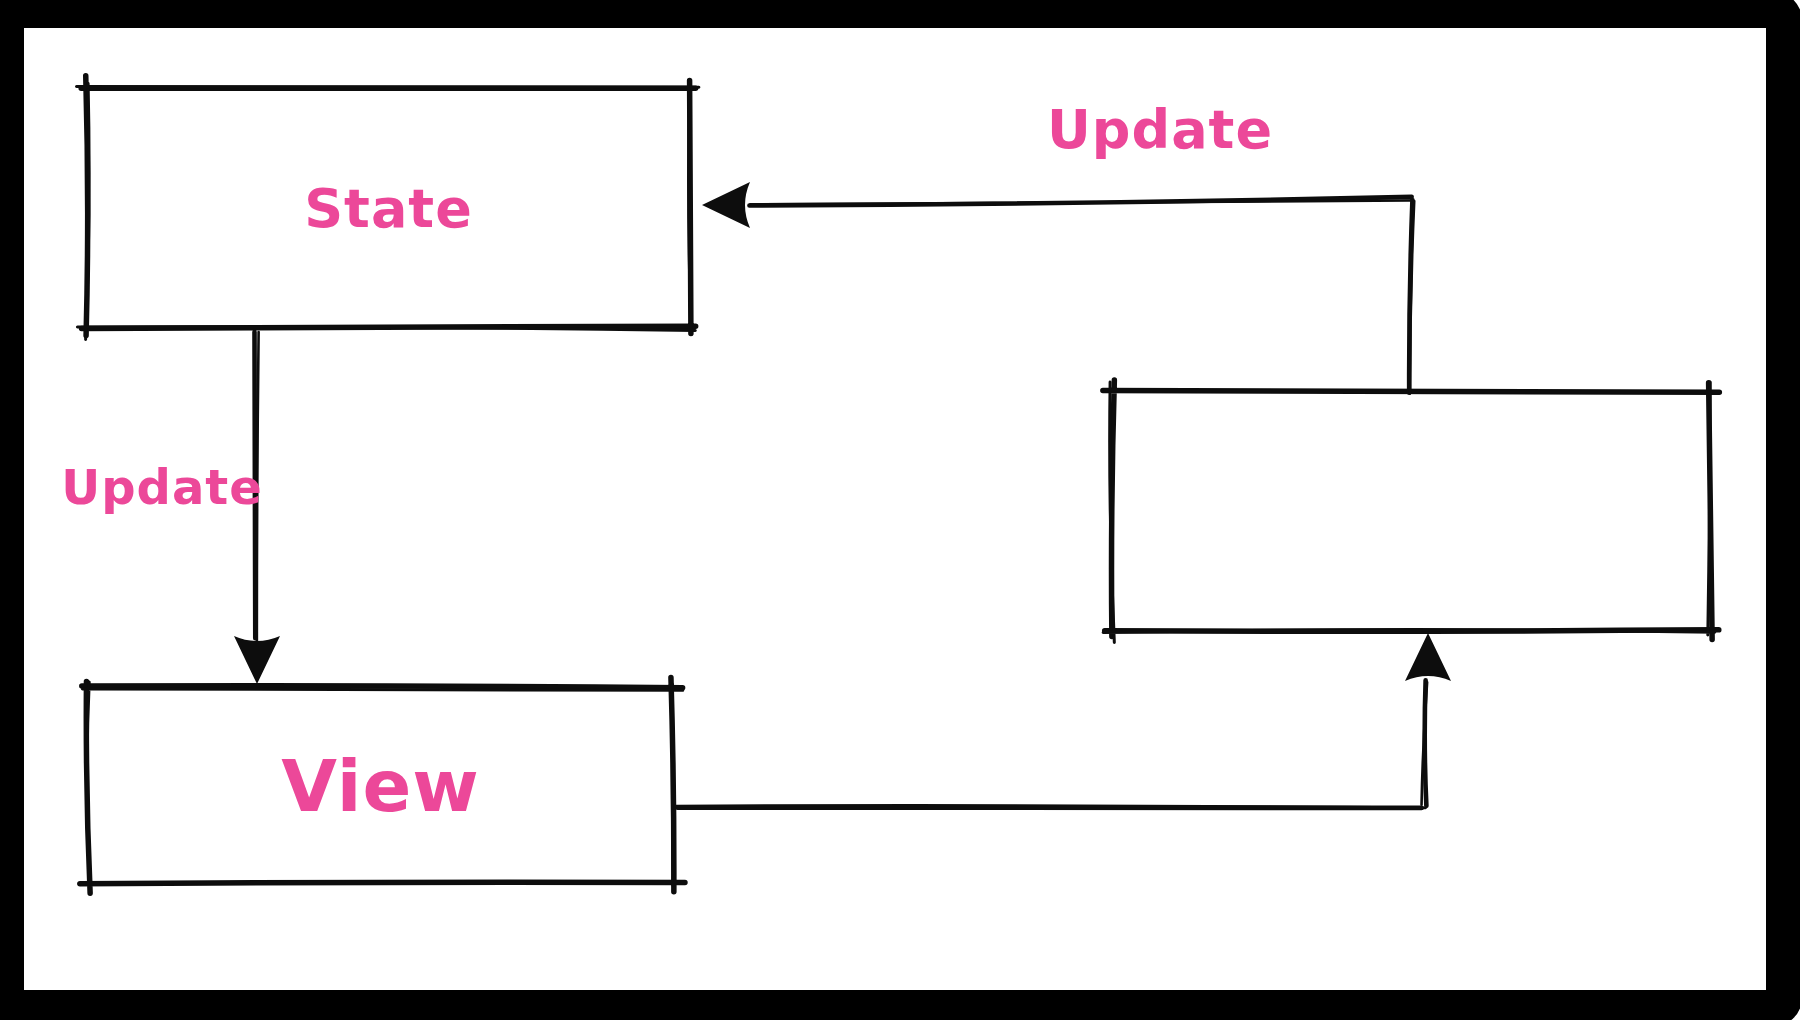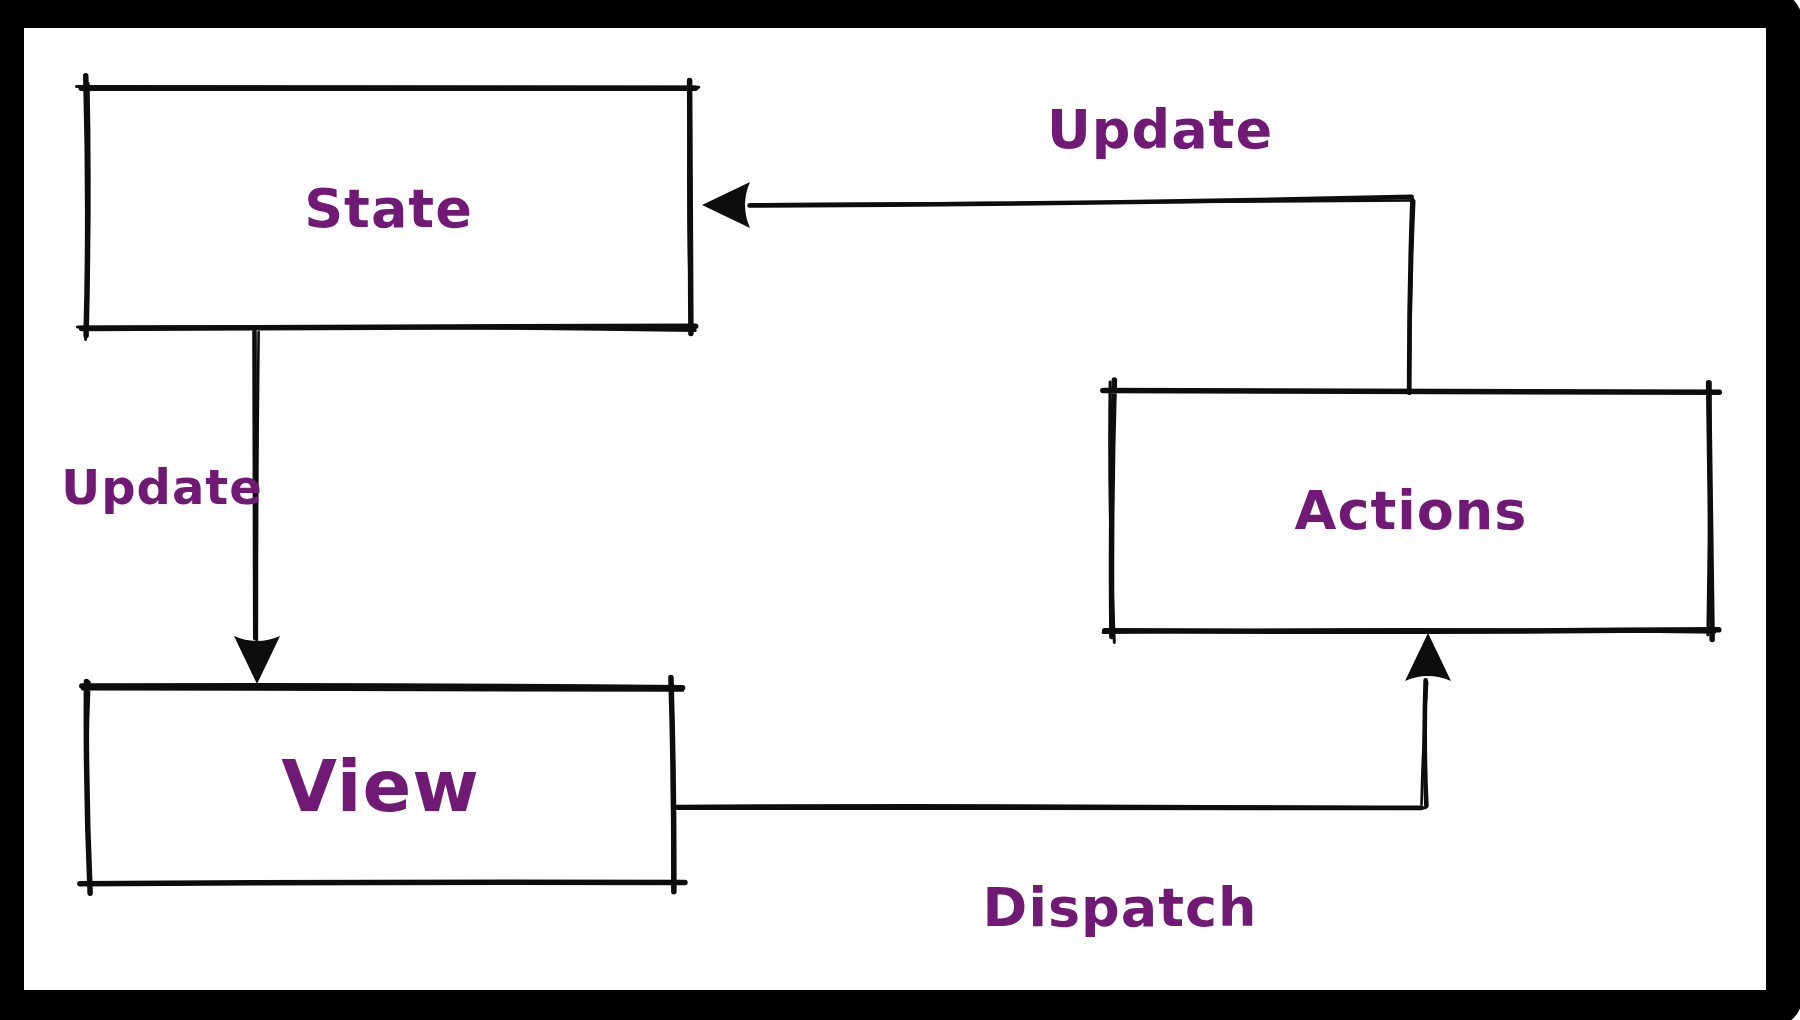--- a/index.html
+++ b/index.html
@@ -6,21 +6,21 @@
   body{
     width:1800px;height:1020px;position:relative;overflow:hidden;
     background:#ffffff;
     font-family:"DejaVu Sans","Liberation Sans",sans-serif;
   }
   .stage{position:absolute;inset:0;}
   svg.ink{position:absolute;left:0;top:0;}
   .label{
     position:absolute;
     transform:translate(-50%,-50%);
-    color:#701a75;
+    color:#ec4899;
     font-weight:600;
     letter-spacing:1px;
     white-space:nowrap;
     user-select:none;
   }
   
   .frame{
     position:absolute;
     left:-12px;top:-8px;right:-2px;bottom:-6px;
     border:36px solid #000000;
@@ -46,20 +46,18 @@
       <path d="M254.5025332462974 331.9092931121122 Q254.37039513746276 484.05794804822654 255.2772214547731 638.2254009984899 " fill="none" stroke="#0d0d0d" stroke-width="4.6" stroke-linecap="round"></path>
       <path d="M258.6132734064013 331.9761851755902 Q256.8099057828076 484.82415900938213 256.8723781737499 642.2285010875203 " fill="none" stroke="#0d0d0d" stroke-width="2.6" stroke-linecap="round"></path>
       <path d="M257 684 L234 636 Q257 646 280 636 Z" fill="#0d0d0d"></path>
       <path d="M677.5065174154006 807.7502778493799 Q1047.6940960488282 808.3193132970482 1421.6011383382138 807.8894653301686 M1426.390246859286 805.9969199707266 Q1423.4676805860363 745.158718382474 1425.6229318310507 680.3031502908561 " fill="none" stroke="#0d0d0d" stroke-width="4.6" stroke-linecap="round"></path>
       <path d="M675.9884985154495 805.9311069997493 Q1051.4221560331061 804.2665822491981 1425.4238059031777 807.8658954906277 M1421.546449622605 804.7202352075838 Q1422.7106455708854 743.8577563320287 1427.136238207342 682.2312573425006 " fill="none" stroke="#0d0d0d" stroke-width="2.6" stroke-linecap="round"></path>
       <path d="M1428 633 L1405 681 Q1428 671 1451 681 Z" fill="#0d0d0d"></path>
     </svg>
 
   <div class="label" style="left: 388.5px; top: 208px; font-size: 54px; text-align: right;">State</div>
   <div class="label" style="left: 380.5px; top: 785.5px; font-size: 72px;">View</div>
-  <div class="label" style="left: 1411px; top: 510px; font-size: 54px;">Actions</div>
 
   <div class="label" style="left: 1160px; top: 129px; font-size: 54px;">Update</div>
   <div class="label" style="left: 162px; top: 487px; font-size: 48px;">Update</div>
-  <div class="label" style="left: 1120px; top: 907px; font-size: 54px;">Dispatch</div>
 </div>
 
 <div class="frame"></div>
 
 </body></html>

